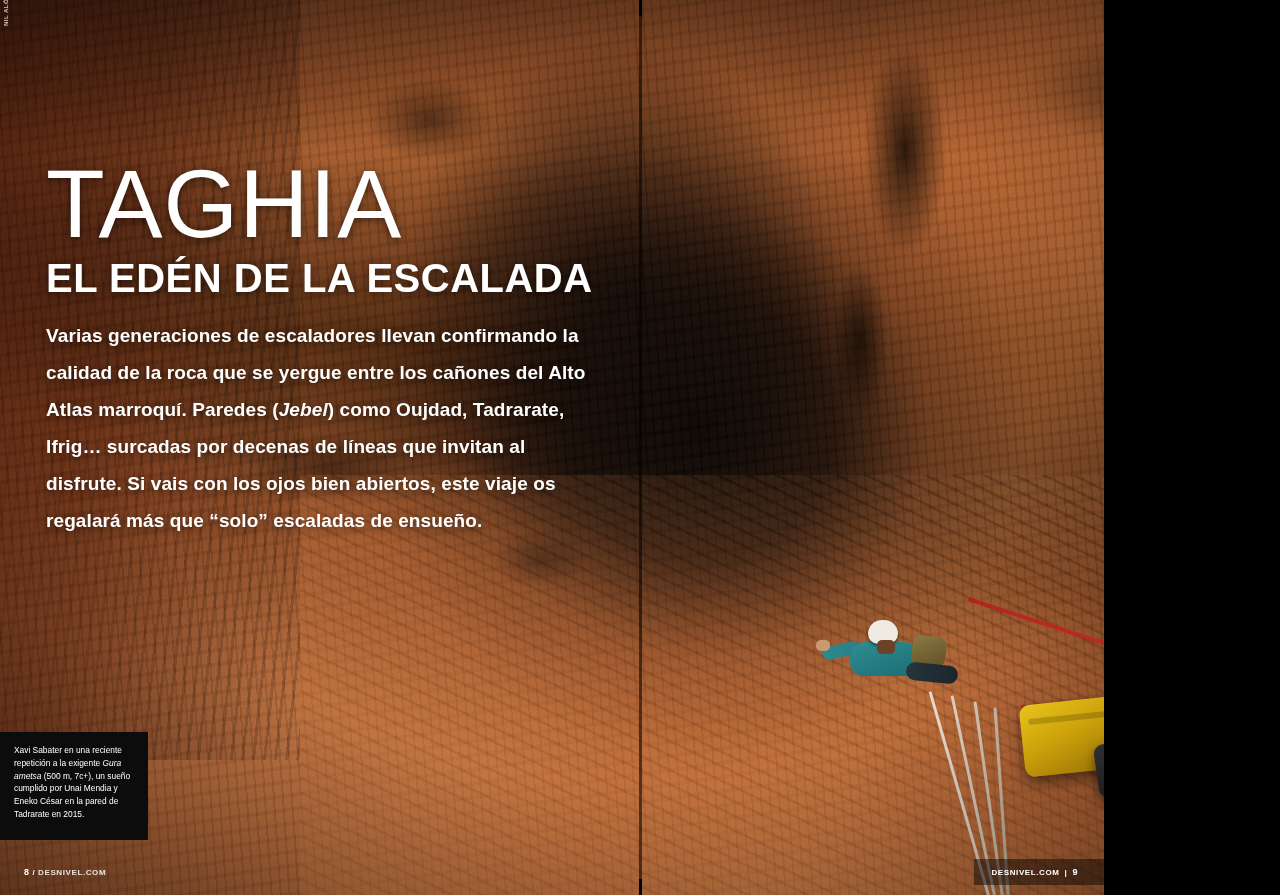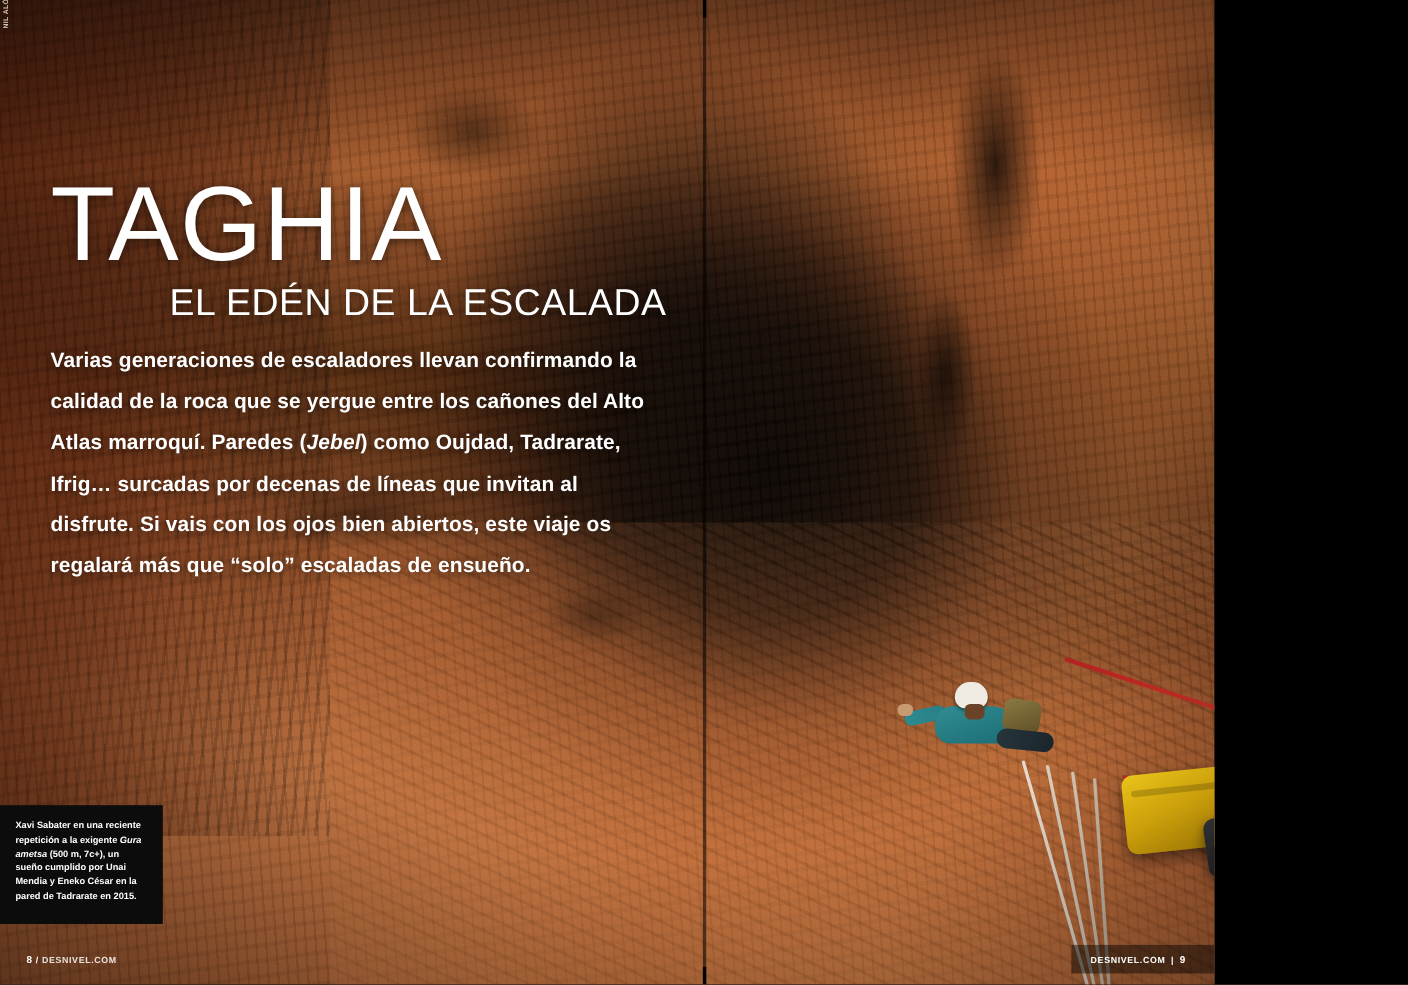--- a/index.html
+++ b/index.html
@@ -179,26 +179,25 @@
     text-shadow: 0 2px 10px rgba(0,0,0,0.55);
   }
   .headline {
     font-size: 96px;
     line-height: 0.92;
     font-weight: 300;
     letter-spacing: 1px;
     margin: 0 0 8px 0;
   }
   .subhead {
-    font-size: 34px;
+    font-size: 40px;
     line-height: 1.12;
-    font-weight: 400;
+    font-weight: 700;
     letter-spacing: 0.5px;
     margin: 0 0 16px 0;
-    text-align: right;
   }
   .standfirst {
     font-size: 19px;
     line-height: 1.95;
     font-weight: 700;
     max-width: 548px;
     margin: 0;
     letter-spacing: 0.1px;
   }
   .standfirst i { font-style: italic; font-weight: 700; }
@@ -211,21 +210,21 @@
     width: 148px;
     height: 108px;
     background: #0c0c0c;
     color: #fff;
     padding: 12px 14px 10px 14px;
     box-sizing: border-box;
   }
   .caption-text {
     font-size: 8.4px;
     line-height: 1.52;
-    font-weight: 700;
+    font-weight: 400;
     margin: 0;
   }
   .caption-text i { font-style: italic; }
 
   
   .photo-credit {
     position: absolute;
     left: 2px;
     top: 26px;
     transform: rotate(-90deg);

